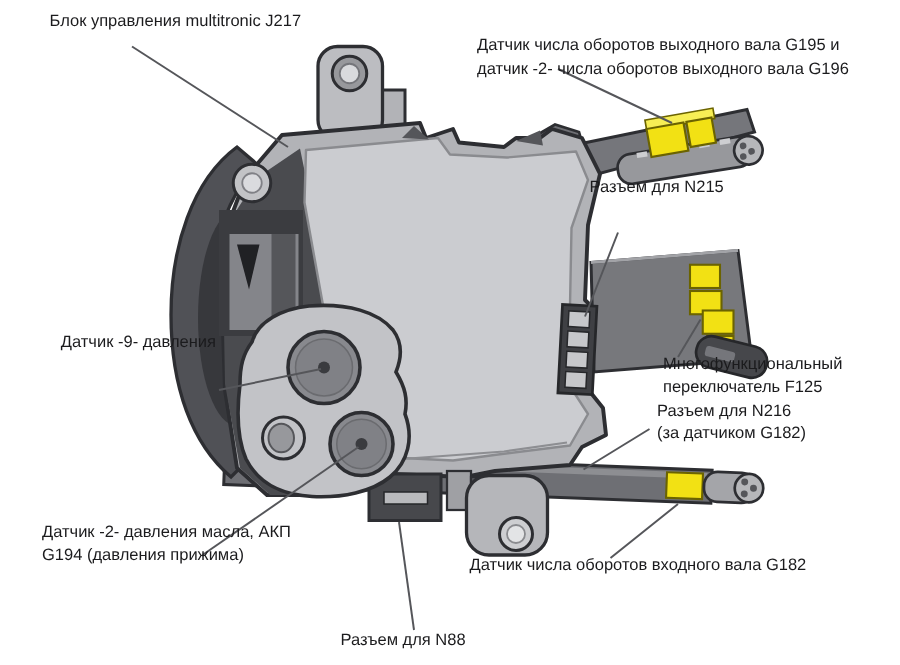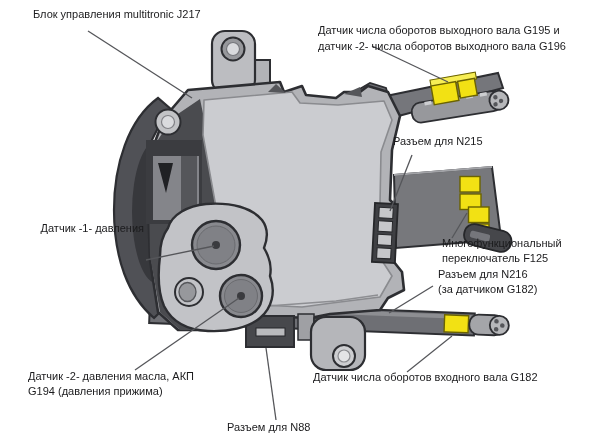--- a/index.html
+++ b/index.html
@@ -171,21 +171,21 @@
 
   <div class="label" style="left:33px;top:7px;">
     <span class="ln">Блок управления multitronic J217</span>
   </div>
 
   <div class="label" style="left:318px;top:22px;line-height:16px;">
     <span class="ln">Датчик числа оборотов выходного вала G195 и</span>
     <span class="ln">датчик -2- числа оборотов выходного вала G196</span>
   </div>
 
-  <div class="label" style="left:393px;top:134px;">
+  <div class="label" style="left:393px;top:118px;">
     <span class="ln">Разъем для N215</span>
   </div>
 
   <div class="label" style="left:442px;top:236px;">
     <span class="ln">Многофункциональный</span>
     <span class="ln">переключатель F125</span>
   </div>
 
   <div class="label" style="left:438px;top:267px;">
     <span class="ln">Разъем для N216</span>
@@ -194,21 +194,21 @@
 
   <div class="label" style="left:313px;top:370px;text-align:center;">
     <span class="ln">Датчик числа оборотов входного вала G182</span>
   </div>
 
   <div class="label" style="left:227px;top:420px;">
     <span class="ln">Разъем для N88</span>
   </div>
 
   <div class="label" style="left:4px;top:221px;width:140px;text-align:right;line-height:14px;">
-    <span class="ln">Датчик -1- давления</span>
-  </div>
-
-  <div class="label" style="left:28px;top:369px;">
+    <span class="ln">Датчик -9- давления</span>
+  </div>
+
+  <div class="label" style="left:28px;top:348px;">
     <span class="ln">Датчик -2- давления масла, АКП</span>
     <span class="ln">G194 (давления прижима)</span>
   </div>
 
 </div>
 
 </body></html>

